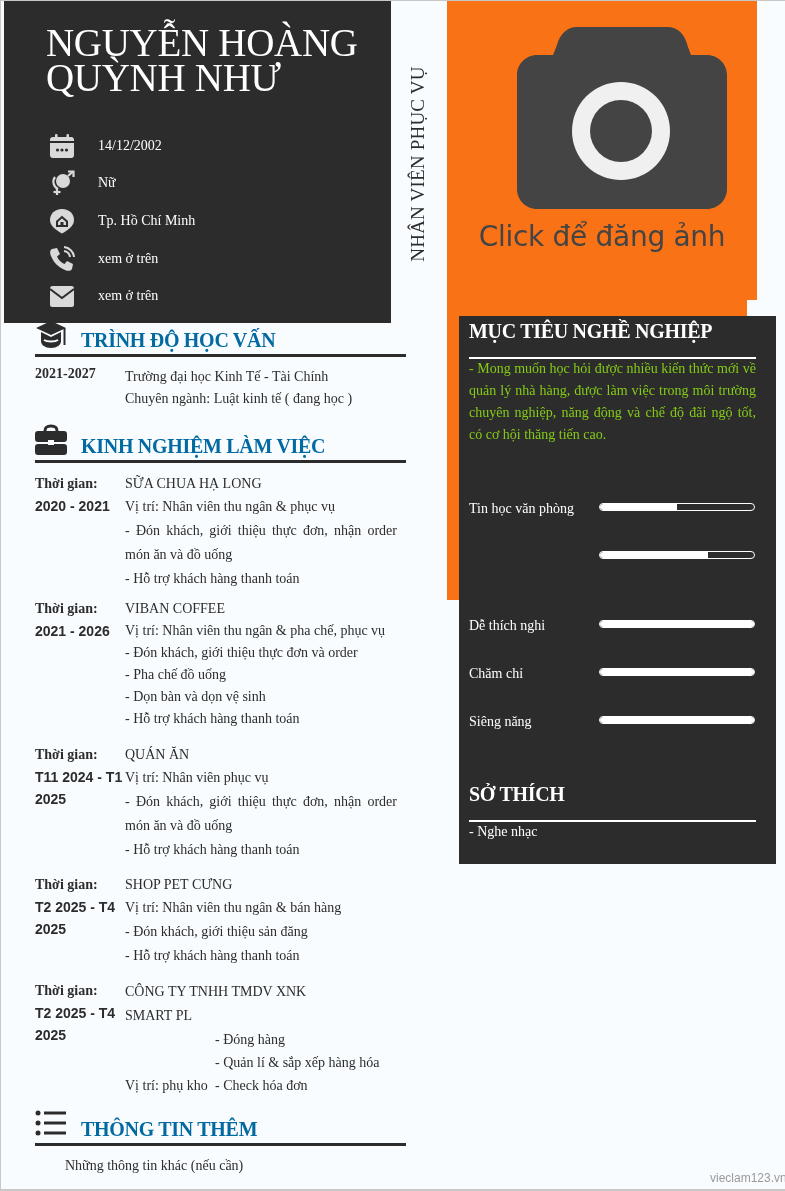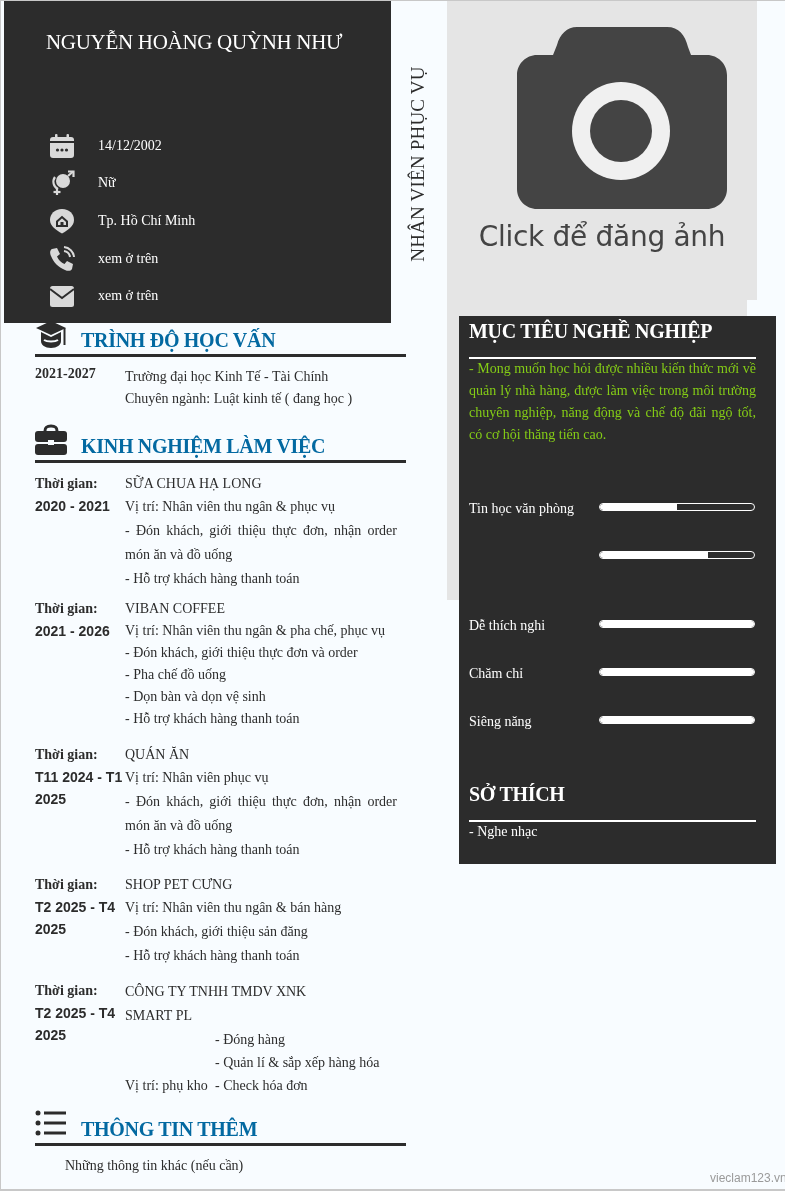--- a/index.html
+++ b/index.html
@@ -6,33 +6,33 @@
   body {
     width: 785px; height: 1191px; position: relative; overflow: hidden;
     background: #f8fcff;
     font-family: "Liberation Serif", "DejaVu Serif", serif;
     color: #2c2c2c;
   }
   .page-border { position: absolute; left: 0; top: 0; width: 785px; height: 1191px; box-sizing: border-box; border-top: 1px solid #c8c8c8; border-left: 1px solid #c8c8c8; border-bottom: 2px solid #c8c8c8; pointer-events: none; z-index: 50; }
 
   
   .header-panel { position: absolute; left: 4px; top: 1px; width: 387px; height: 322px; background: #2c2c2c; z-index: 2; }
-  .name { position: absolute; left: 42px; top: 24px; width: 340px; font-size: 21px; line-height: 35px; color: #ffffff; font-weight: normal; margin: 0; letter-spacing: -0.3px; }
+  .name { position: absolute; left: 42px; top: 24px; width: 340px; font-size: 39px; line-height: 35px; color: #ffffff; font-weight: normal; margin: 0; letter-spacing: -0.3px; }
   .info-list { position: absolute; left: 44px; top: 126px; }
   .info-row { position: relative; height: 37.6px; display: flex; align-items: center; }
   .info-icon { width: 27px; height: 27px; display: flex; align-items: center; justify-content: center; }
   .info-icon svg { width: 26px; height: 26px; }
   .info-text { position: absolute; left: 50px; font-size: 14px; color: #ffffff; white-space: nowrap; }
 
   
   .vtitle { position: absolute; left: 405px; top: 62px; width: 26px; height: 204px; z-index: 3; }
   .vtitle span { position: absolute; left: 50%; top: 50%; transform: translate(-50%,-50%) rotate(-90deg); white-space: nowrap; font-size: 19px; color: #2c2c2c; letter-spacing: 0.2px; }
 
   
-  .photo { position: absolute; left: 447px; top: 1px; width: 310px; height: 599px; background: #e5e5e5; z-index: 1; cursor: pointer; }
+  .photo { position: absolute; left: 447px; top: 1px; width: 310px; height: 599px; background: #f97316; z-index: 1; cursor: pointer; }
   .photo-cam { position: absolute; left: 70px; top: 26px; width: 210px; height: 182px; }
   .photo-label { position: absolute; left: 0; top: 219px; width: 100%; text-align: center; font-family: "DejaVu Sans", sans-serif; font-size: 28px; color: #444444; letter-spacing: -0.3px; }
   .white-notch { position: absolute; left: 747px; top: 300px; width: 38px; height: 16px; background: #f8fcff; z-index: 2; }
 
   
   .section-head { position: absolute; left: 35px; width: 371px; height: 38px; border-bottom: 3px solid #2c2c2c; z-index: 3; }
   .section-head .sh-icon { position: absolute; left: 0; top: 0; width: 32px; height: 32px; }
   .section-head .sh-title { position: absolute; left: 46px; bottom: 2px; font-size: 20px; font-weight: bold; color: #0369a1; white-space: nowrap; letter-spacing: -0.3px; }
 
   .edu { position: absolute; left: 35px; top: 366px; width: 371px; font-size: 14px; }

